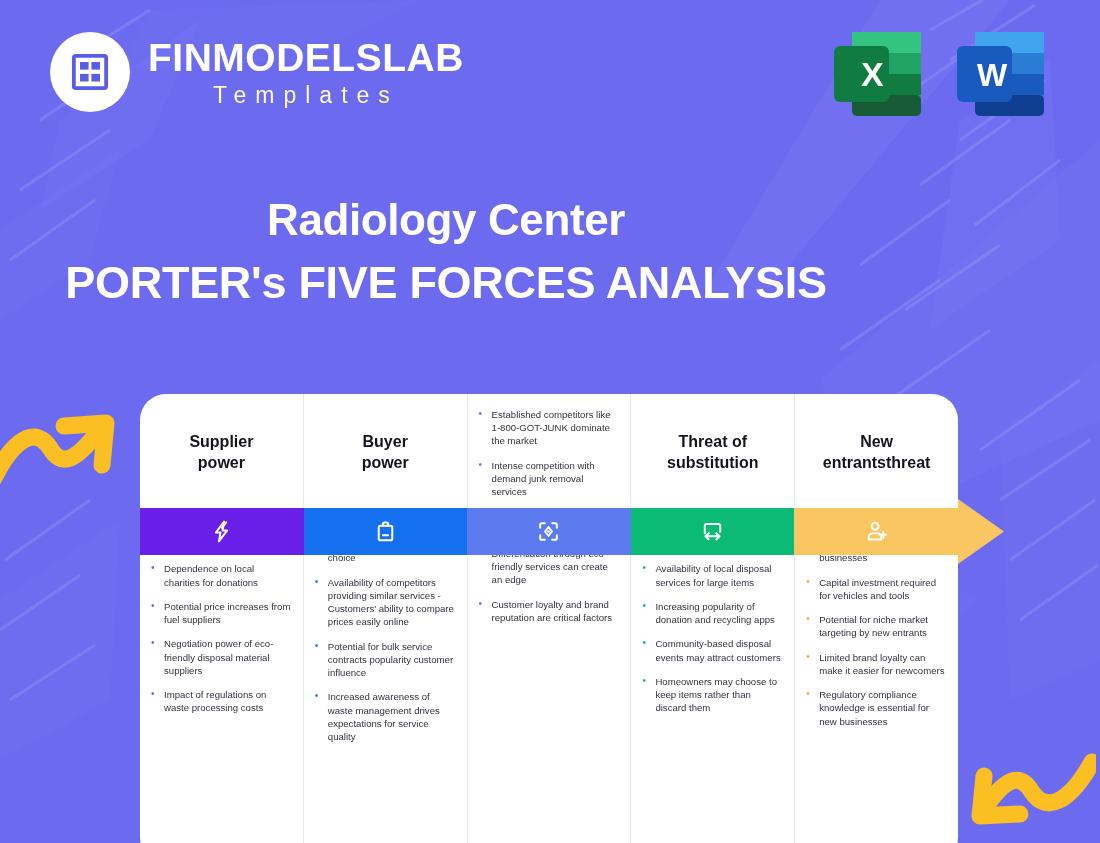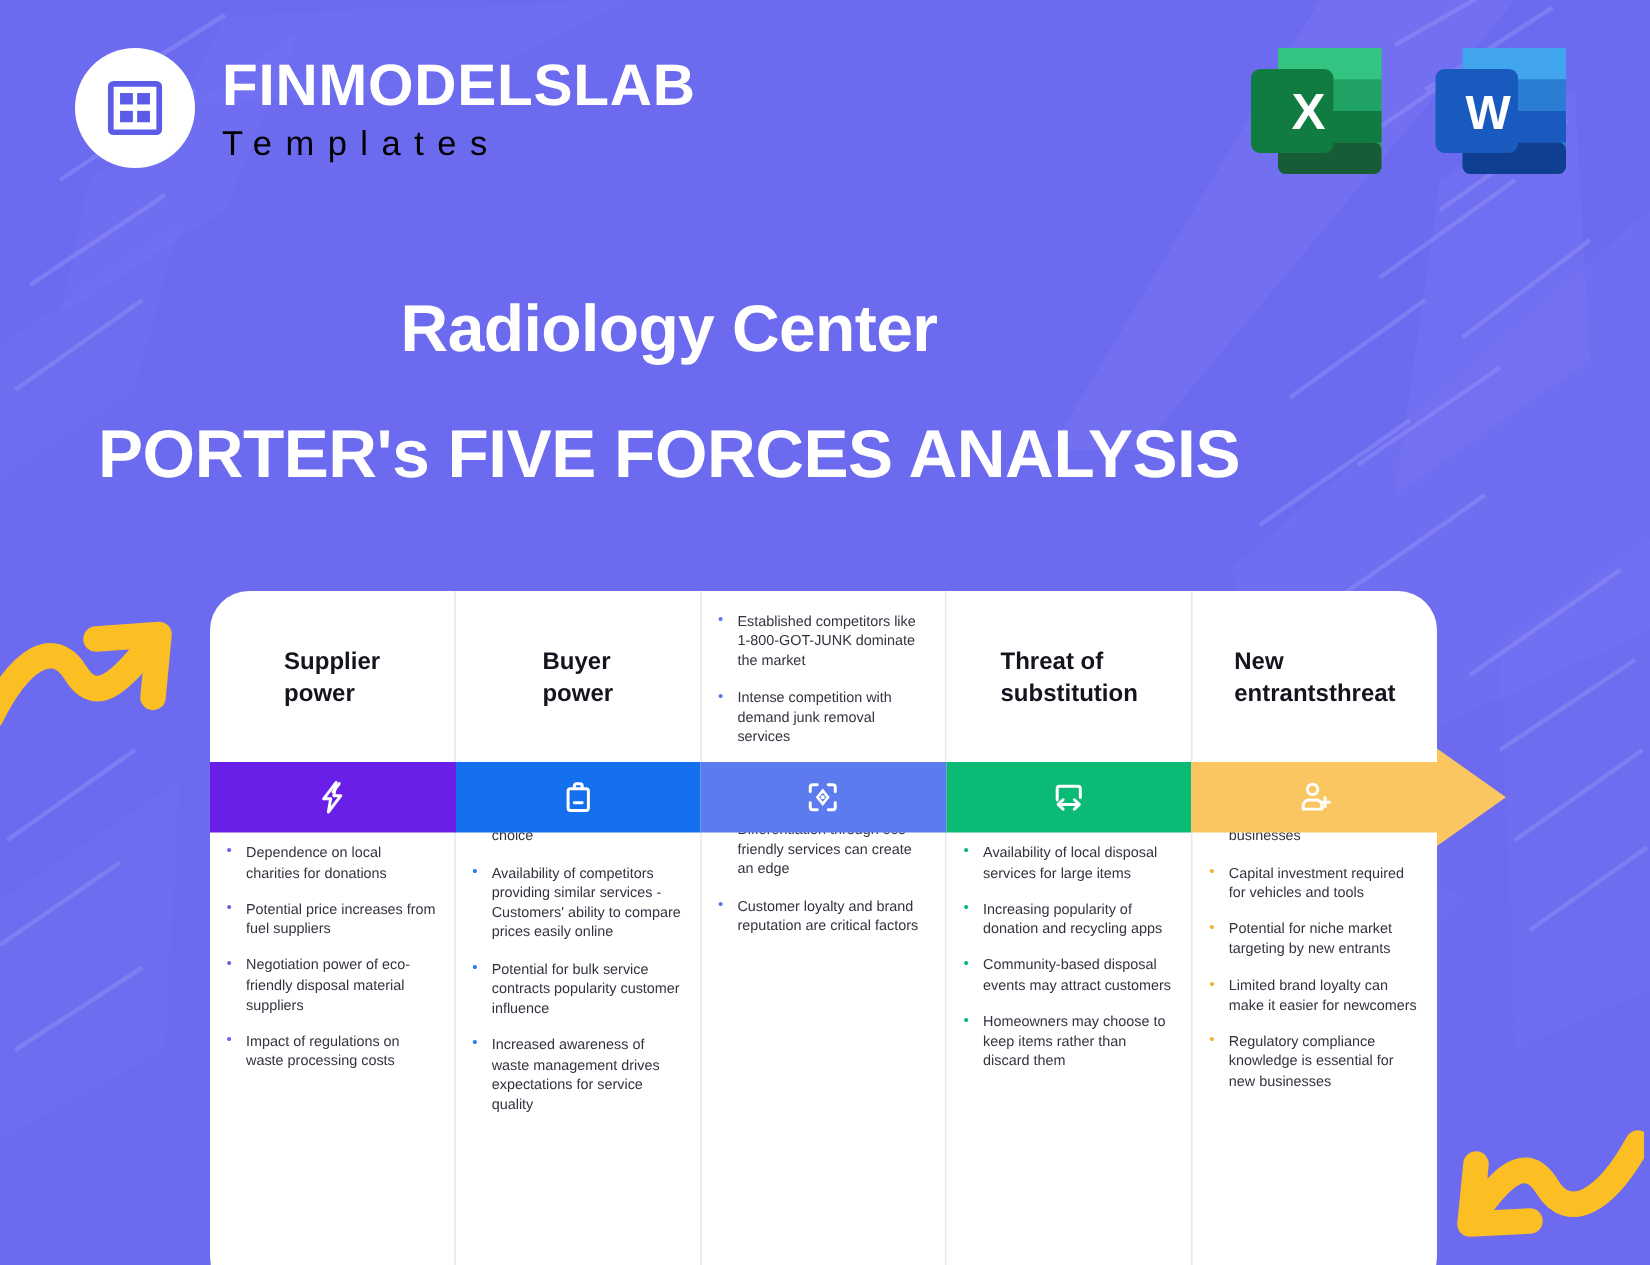--- a/index.html
+++ b/index.html
@@ -17,40 +17,40 @@
 
   
   .header { position:absolute; top:0; left:0; width:1100px; height:150px; }
 
   .logo-wrap { position:absolute; left:50px; top:32px; display:flex; align-items:center; gap:18px; }
   .logo-circle {
     width:80px; height:80px; border-radius:50%; background:#ffffff;
     display:flex; align-items:center; justify-content:center;
   }
   .logo-mark { width:38px; height:38px; }
-  .logo-text { display:flex; flex-direction:column; line-height:1; }
+  .logo-text { display:flex; flex-direction:column; line-height:1;align-items:center; }
   .logo-title {
     font-size:39px; font-weight:bold; color:#ffffff; letter-spacing:0.5px;
     position:relative; white-space:nowrap;
   }
   .logo-sub {
-    font-size:23px; color:#000000; letter-spacing:9px; font-weight:300;
+    font-size:23px; color:#fef9c3; letter-spacing:9px; font-weight:300;
     margin-top:7px; white-space:nowrap;
   }
 
   .office-icons { position:absolute; right:52px; top:28px; display:flex; gap:28px; }
   .office-icon { width:95px; height:92px; position:relative; }
 
   
   .titles { position:absolute; top:195px; left:0; width:892px; text-align:center; }
   .title-main {
     font-size:44px; font-weight:bold; color:#ffffff; letter-spacing:-0.4px;
   }
   .title-sub {
-    font-size:45px; font-weight:bold; color:#ffffff; margin-top:32px;
+    font-size:45px; font-weight:bold; color:#ffffff; margin-top:12px;
     letter-spacing:-0.3px;
   }
 
   
   .squiggle { position:absolute; pointer-events:none; }
   .squiggle-left { left:-8px; top:404px; }
   .squiggle-right { left:962px; top:750px; }
 
   
   .card {
@@ -60,21 +60,21 @@
   .cols { display:flex; width:100%; height:100%; }
   .col {
     flex:1 1 0; position:relative;
     border-right:1px solid #E7E7EC;
     display:flex; flex-direction:column;
   }
   .col:last-child { border-right:none; }
 
   .col-head {
     height:117px; display:flex; align-items:center; justify-content:center;
-    padding:0 6px;
+    text-align:center; padding:0 6px;
   }
   .col-head-text {
     font-size:16px; font-weight:bold; color:#14141E; line-height:1.28;
   }
 
   
   .band {
     position:absolute; left:140px; top:508px; width:818px; height:47px;
     display:flex; z-index:3;
   }

